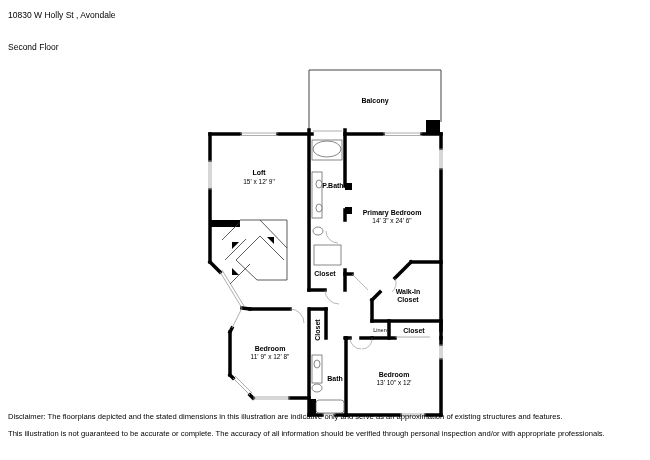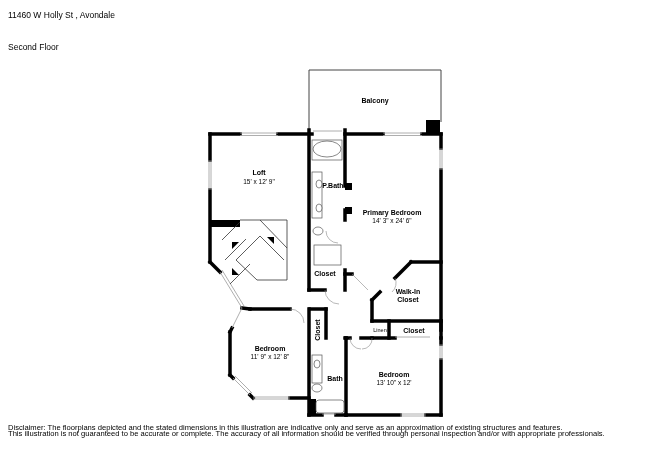--- a/index.html
+++ b/index.html
@@ -1,32 +1,32 @@
 <!DOCTYPE html>
 <html><head>
 <meta charset="utf-8">
 <style>
   html, body { margin:0; padding:0; background:#ffffff; }
   body { width:650px; height:460px; position:relative; overflow:hidden; font-family:"Liberation Sans", sans-serif; color:#000; }
   .hdr { position:absolute; left:8px; font-size:8.5px; line-height:11px; }
   .addr { top:10px; }
   .floor { top:22px;margin-top:20px; }
   .disc { position:absolute; left:8px; font-size:7.6px; line-height:12px; white-space:nowrap; }
-  .disc1 { top:411px;margin-top:11px; }
+  .disc1 { top:411px; }
   .disc2 { top:428px; }
   svg { position:absolute; left:0; top:0; }
   .rl { font-family:"Liberation Sans", sans-serif; font-size:7px; font-weight:bold; text-anchor:middle; }
   .rd { font-family:"Liberation Sans", sans-serif; font-size:6.5px; text-anchor:middle; }
   .sm { font-family:"Liberation Sans", sans-serif; font-size:5.5px; text-anchor:middle; }
   .wm { font-family:"Liberation Sans", sans-serif; font-size:16px; fill:#f3f3f3; }
 </style>
 </head>
 <body>
 
-<div class="hdr addr">11460 W Holly St , Avondale</div>
+<div class="hdr addr">10830 W Holly St , Avondale</div>
 <div class="hdr floor">Second Floor</div>
 
 <svg width="650" height="460" viewBox="0 0 650 460">
 
   <text class="wm" x="150" y="380">​</text>
 
   <g fill="none" stroke="#444" stroke-width="1">
     <line x1="309" y1="70" x2="441" y2="70"></line>
     <line x1="309" y1="70" x2="309" y2="130"></line>
     <line x1="441" y1="70" x2="441" y2="122"></line>

